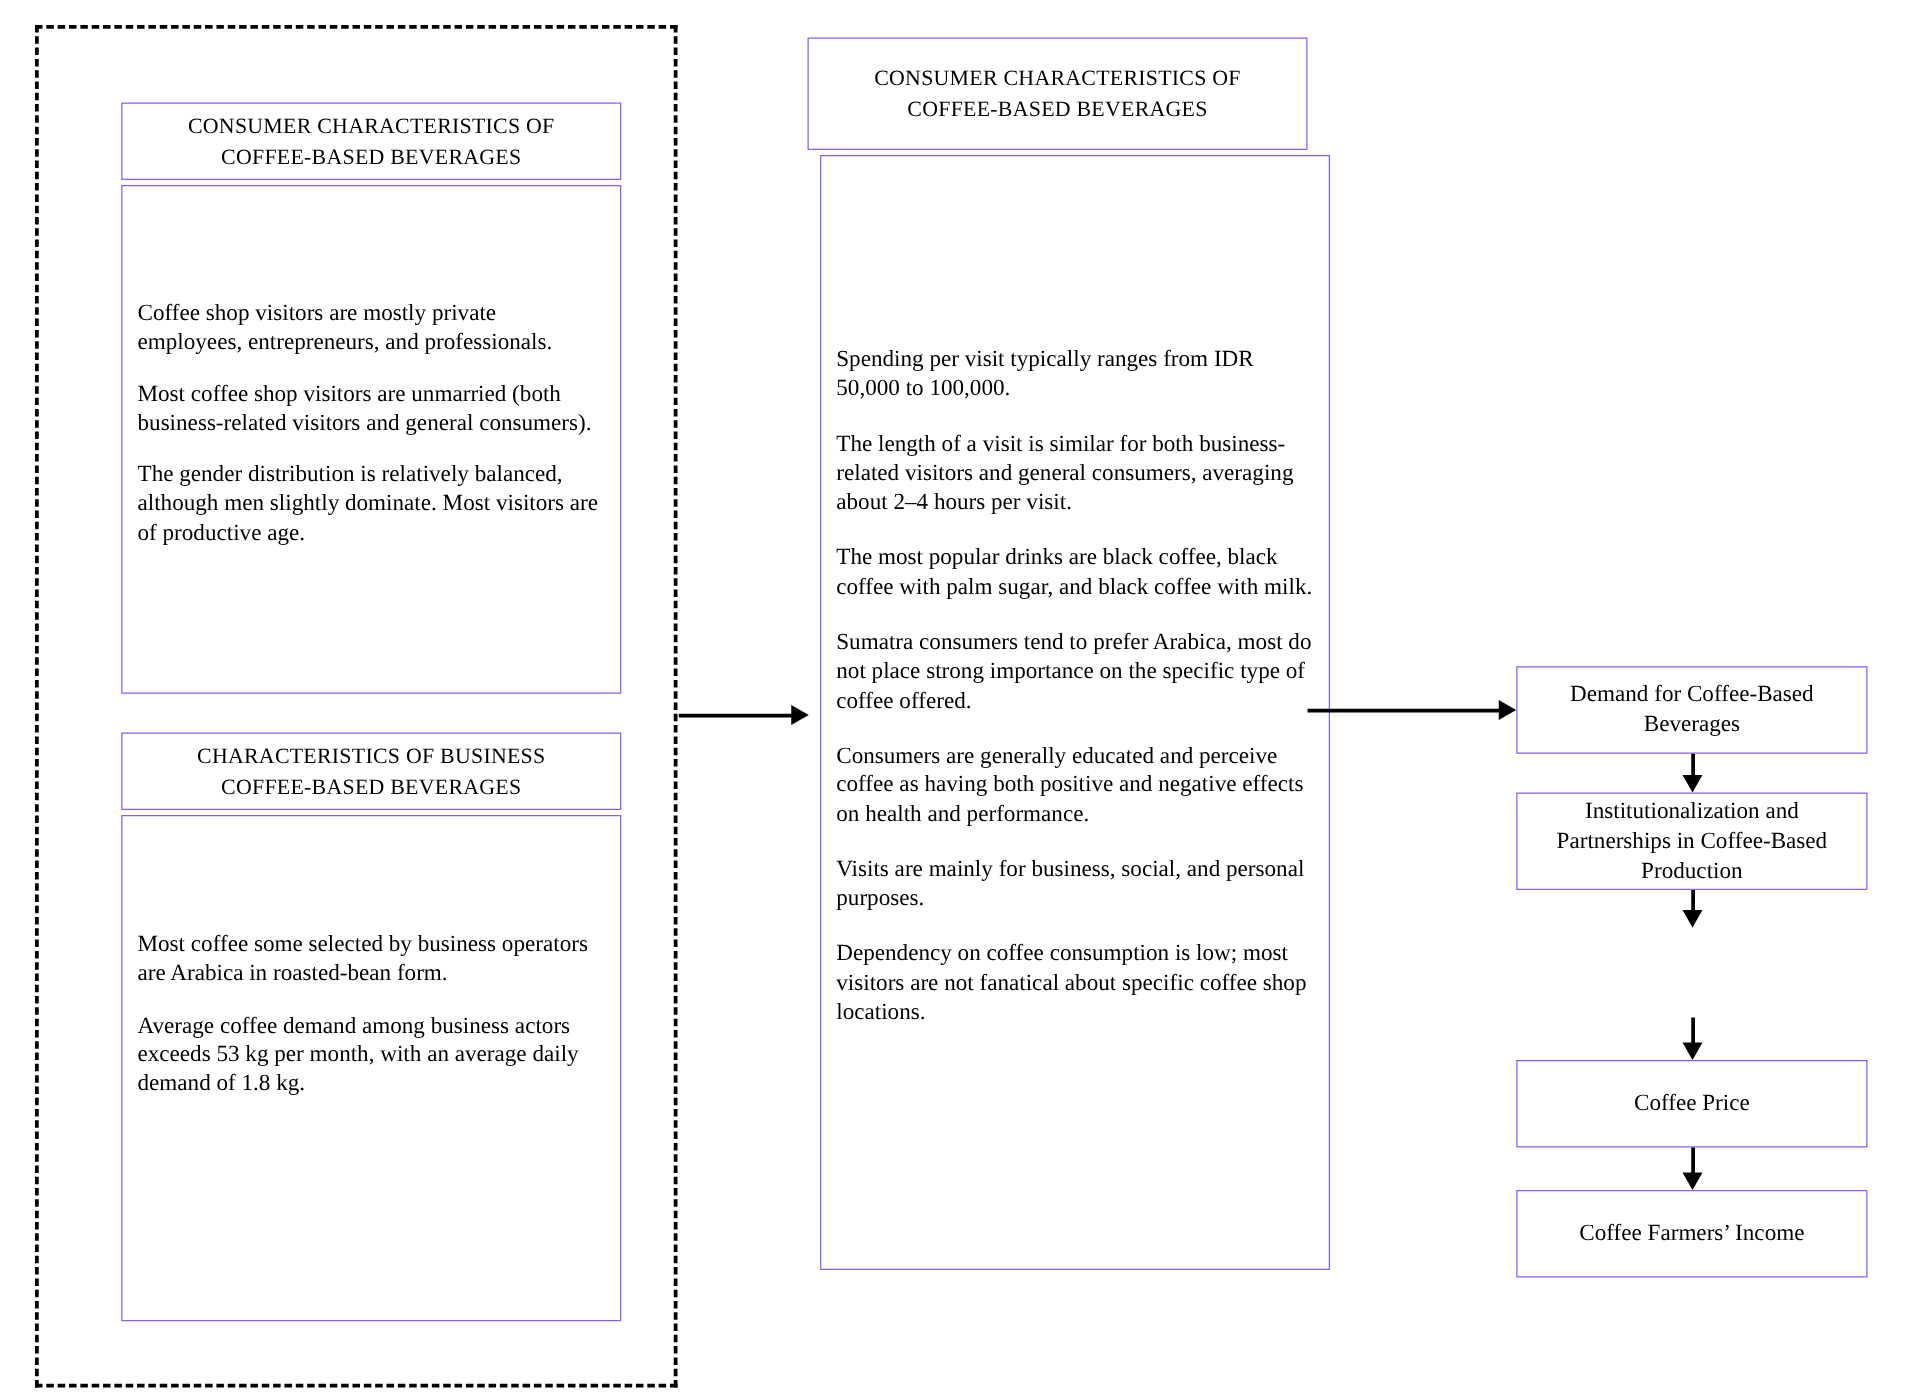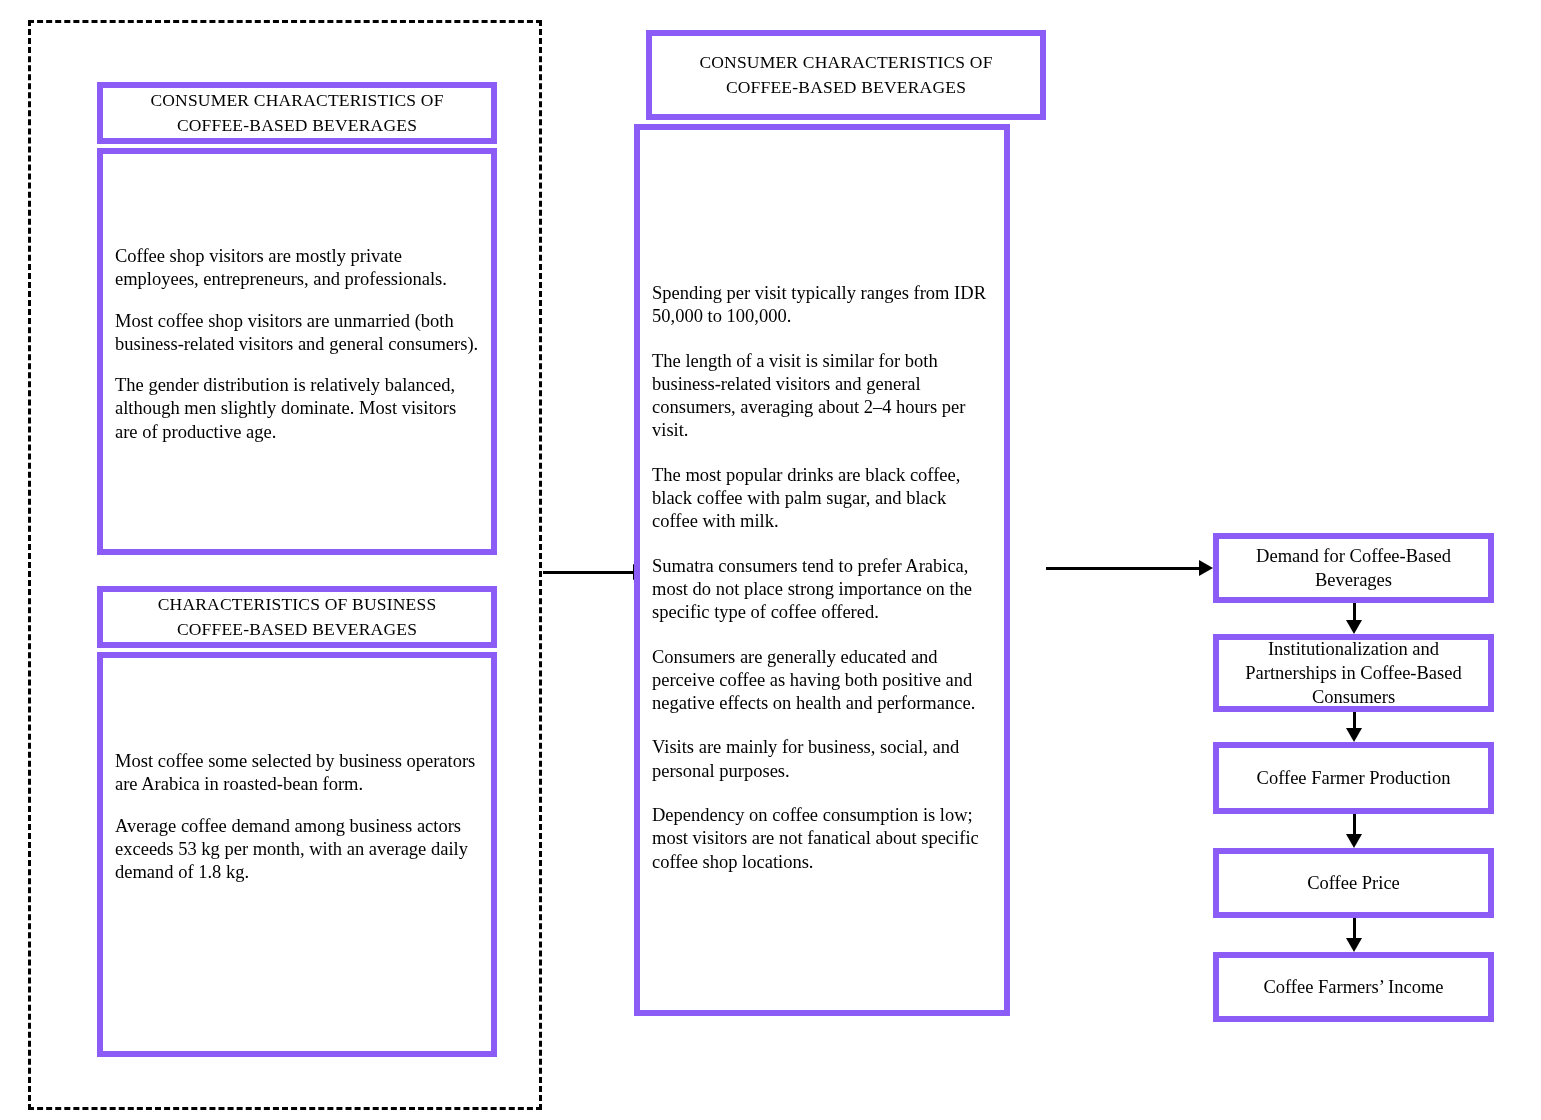--- a/index.html
+++ b/index.html
@@ -31,21 +31,21 @@
     height: 1090px;
     box-sizing: border-box;
     border: 3px dashed #000000;
     background: transparent;
   }
 
   
   .node {
     position: absolute;
     box-sizing: border-box;
-    border: 6px solid #8b5cf6;
+    border: 1px solid #8b5cf6;
     background: #ffffff;
   }
   .node-header {
     display: flex;
     align-items: center;
     justify-content: center;
     text-align: center;
     font-size: 17.5px;
     letter-spacing: 0.2px;
     line-height: 1.45;
@@ -79,21 +79,21 @@
   #box-business-body {
     left: 97px; top: 652px; width: 400px; height: 405px;
   }
   #box-business-body .body-inner { padding-top: 92px; }
 
   
   #box-mid-header {
     left: 646px; top: 30px;  width: 400px; height: 90px;
   }
   #box-mid-body {
-    left: 634px; top: 124px; width: 376px; height: 892px;
+    left: 656px; top: 124px; width: 408px; height: 892px;
   }
   #box-mid-body .body-inner { padding-top: 152px; }
   #box-mid-body .para { margin-bottom: 21px; }
 
   
   .chain-node {
     left: 1213px;
     width: 281px;
     display: flex;
     align-items: center;
@@ -224,31 +224,28 @@
   <div class="node chain-node" id="chain-0">
     <span>Demand for Coffee-Based Beverages</span>
   </div>
 
   <div class="arrow-v chain-arrow" id="chain-arrow-0">
     <span class="shaft"></span>
     <span class="head"></span>
   </div>
 
   <div class="node chain-node" id="chain-1">
-    <span>Institutionalization and Partnerships in Coffee-Based Consumers</span>
+    <span>Institutionalization and Partnerships in Coffee-Based Production</span>
   </div>
 
   <div class="arrow-v chain-arrow" id="chain-arrow-1">
     <span class="shaft"></span>
     <span class="head"></span>
   </div>
 
-  <div class="node chain-node" id="chain-2">
-    <span>Coffee Farmer Production</span>
-  </div>
 
   <div class="arrow-v chain-arrow" id="chain-arrow-2">
     <span class="shaft"></span>
     <span class="head"></span>
   </div>
 
   <div class="node chain-node" id="chain-3">
     <span>Coffee Price</span>
   </div>
 

